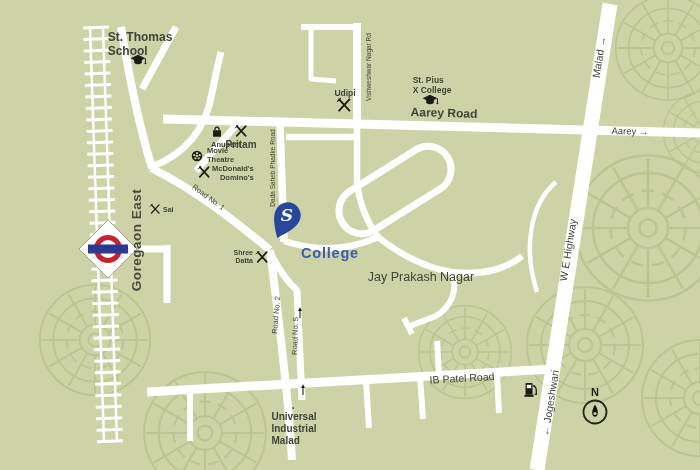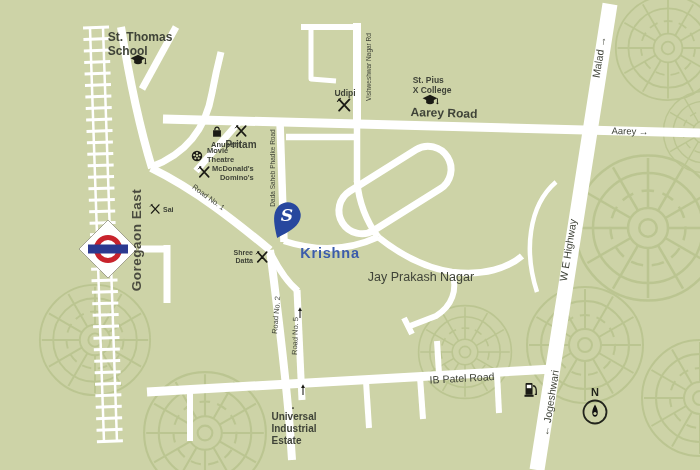--- a/index.html
+++ b/index.html
@@ -179,34 +179,34 @@
 School</div>
       <div class="map-label" style="left: 226px; top: 145px; font-size: 7.5px; font-weight: bold; transform: translate(-50%, -50%) rotate(0deg);">Anupam</div>
       <div class="map-label" style="left: 241px; top: 145px; font-size: 10px; font-weight: bold; transform: translate(-50%, -50%) rotate(0deg);">Pritam</div>
       <div class="map-label" style="left: 207px; top: 156px; font-size: 7.5px; font-weight: bold; text-align: left; transform: translate(0%, -50%) rotate(0deg);">Movie
 Theatre</div>
       <div class="map-label" style="left: 212px; top: 174px; font-size: 7.5px; font-weight: bold; text-align: right; transform: translate(0%, -50%) rotate(0deg);">McDonald's
 Domino's</div>
       <div class="map-label" style="left: 163px; top: 210px; font-size: 7px; font-weight: bold; text-align: left; transform: translate(0%, -50%) rotate(0deg);">Sai</div>
       <div class="map-label" style="left: 253px; top: 257px; font-size: 7px; font-weight: bold; text-align: right; transform: translate(-100%, -50%) rotate(0deg);">Shree
 Datta</div>
-      <div class="map-label" style="left: 330px; top: 254px; font-size: 14.5px; font-weight: bold; color: rgb(59, 92, 171); letter-spacing: 0.8px; transform: translate(-50%, -50%) rotate(0deg);">Krishna</div>
+      <div class="map-label" style="left: 330px; top: 254px; font-size: 14.5px; font-weight: bold; color: rgb(59, 92, 171); letter-spacing: 0.8px; transform: translate(-50%, -50%) rotate(0deg);">College</div>
       <div class="map-label" style="left: 421px; top: 277px; font-size: 12.5px; font-weight: normal; transform: translate(-50%, -50%) rotate(0deg);">Jay Prakash Nagar</div>
       <div class="map-label" style="left: 345px; top: 93px; font-size: 8.5px; font-weight: bold; transform: translate(-50%, -50%) rotate(0deg);">Udipi</div>
       <div class="map-label" style="left: 432px; top: 85px; font-size: 8.5px; font-weight: bold; transform: translate(-50%, -50%) rotate(0deg);">St. Pius
 X College</div>
       <div class="map-label" style="left: 444px; top: 113px; font-size: 12px; font-weight: bold; transform: translate(-50%, -50%) rotate(1.6deg);">Aarey Road</div>
       <div class="map-label" style="left: 630px; top: 131px; font-size: 9.5px; transform: translate(-50%, -50%) rotate(1.6deg);">Aarey  →</div>
       <div class="map-label" style="left: 599px; top: 57px; font-size: 10.5px; transform: translate(-50%, -50%) rotate(-81deg);">Malad  →</div>
       <div class="map-label" style="left: 568px; top: 250px; font-size: 10.5px; transform: translate(-50%, -50%) rotate(-81deg);">W E Highway</div>
       <div class="map-label" style="left: 550px; top: 403px; font-size: 10.5px; transform: translate(-50%, -50%) rotate(-81deg);">←  Jogeshwari</div>
       <div class="map-label" style="left: 462px; top: 378px; font-size: 10.5px; transform: translate(-50%, -50%) rotate(-3.2deg);">IB Patel Road</div>
       <div class="map-label" style="left: 208px; top: 198px; font-size: 7.5px; transform: translate(-50%, -50%) rotate(36deg);">Road No. 1</div>
       <div class="map-label" style="left: 277px; top: 315px; font-size: 7.5px; transform: translate(-50%, -50%) rotate(-85deg);">Road No. 2</div>
       <div class="map-label" style="left: 296px; top: 336px; font-size: 7.5px; transform: translate(-50%, -50%) rotate(-88deg);">Road No. 5</div>
       <div class="map-label" style="left: 273px; top: 168px; font-size: 6.5px; transform: translate(-50%, -50%) rotate(-90deg);">Dada Saheb Phadke Road</div>
       <div class="map-label" style="left: 369px; top: 67px; font-size: 6.5px; transform: translate(-50%, -50%) rotate(-90deg);">Vishweshwar Nagar Rd</div>
       <div class="map-label" style="left: 137px; top: 240px; font-size: 13.5px; font-weight: bold; color: rgb(74, 75, 63); letter-spacing: 0.5px; transform: translate(-50%, -50%) rotate(-90deg);">Goregaon East</div>
       <div class="map-label" style="left: 294px; top: 429px; font-size: 10px; font-weight: bold; transform: translate(-50%, -50%) rotate(0deg);">Universal
 Industrial
-Estate</div>
+Malad</div>
     </div>
 </div>
 
 </body></html>

